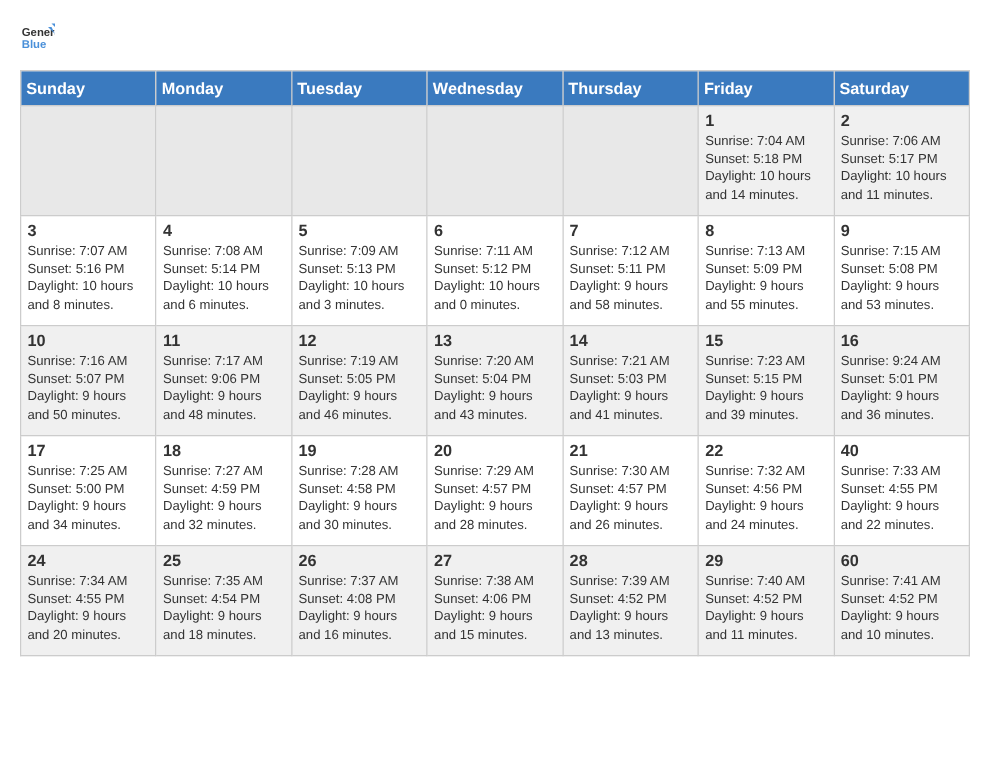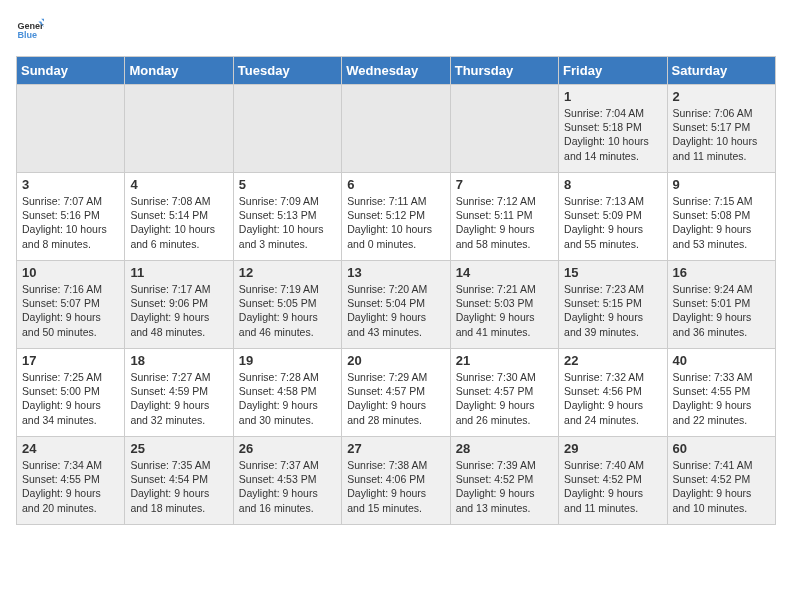--- a/index.html
+++ b/index.html
@@ -275,21 +275,21 @@
         </td>
         <td>
           <span class="day-num">25</span>
           <div class="day-info">Sunrise: 7:35 AM
 Sunset: 4:54 PM
 Daylight: 9 hours and 18 minutes.</div>
         </td>
         <td>
           <span class="day-num">26</span>
           <div class="day-info">Sunrise: 7:37 AM
-Sunset: 4:53 PM
+Sunset: 4:08 PM
 Daylight: 9 hours and 16 minutes.</div>
         </td>
         <td>
           <span class="day-num">27</span>
           <div class="day-info">Sunrise: 7:38 AM
 Sunset: 4:06 PM
 Daylight: 9 hours and 15 minutes.</div>
         </td>
         <td>
           <span class="day-num">28</span>

